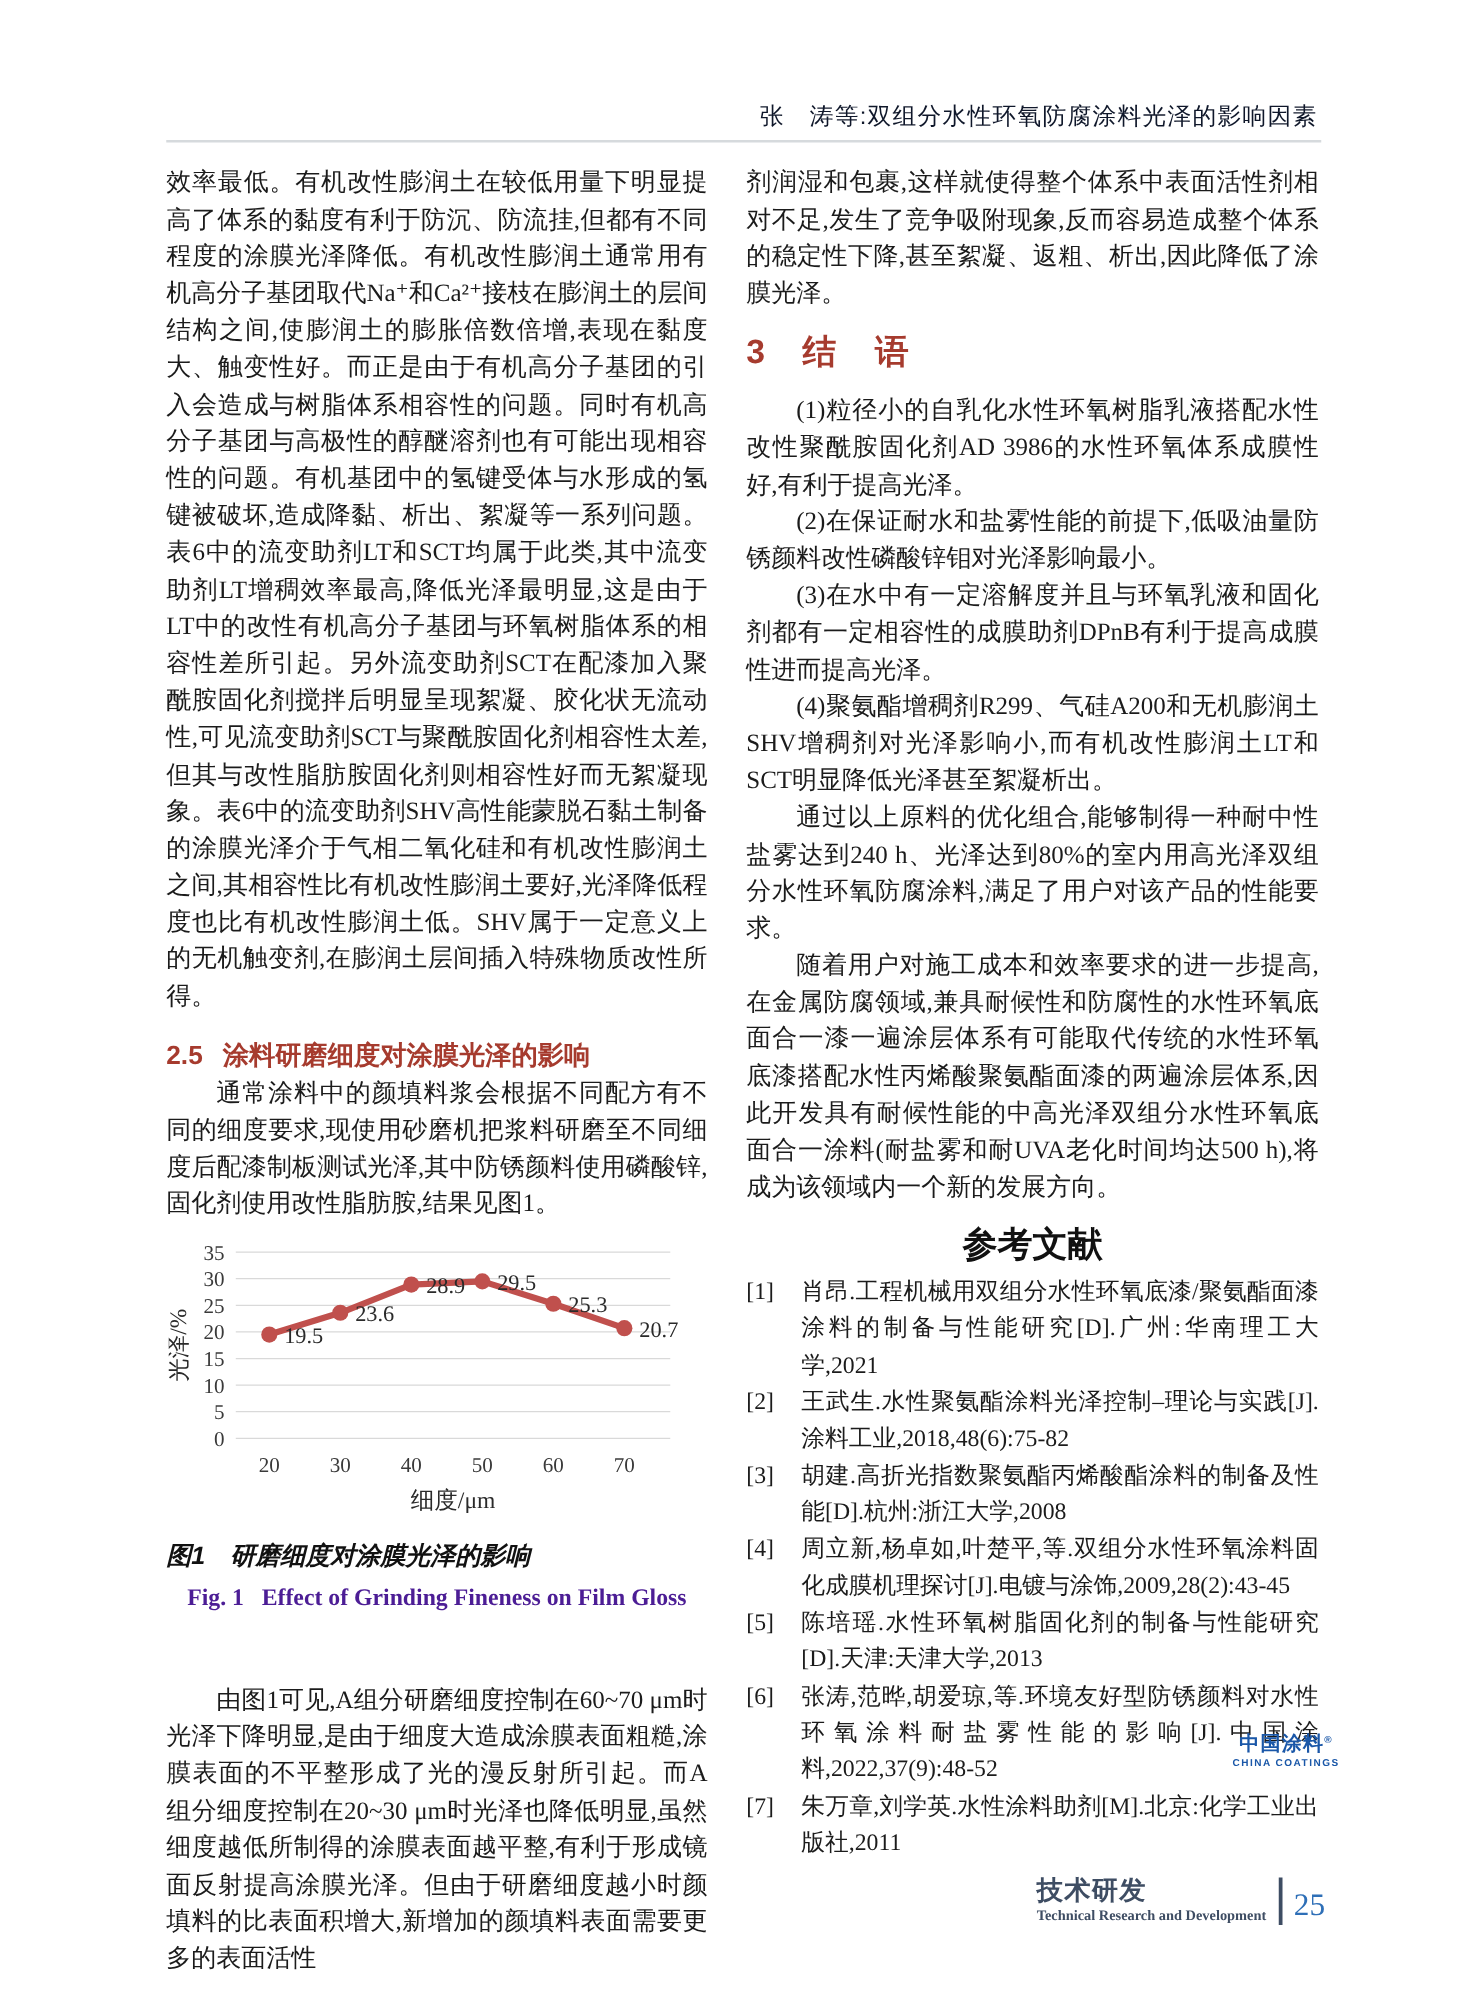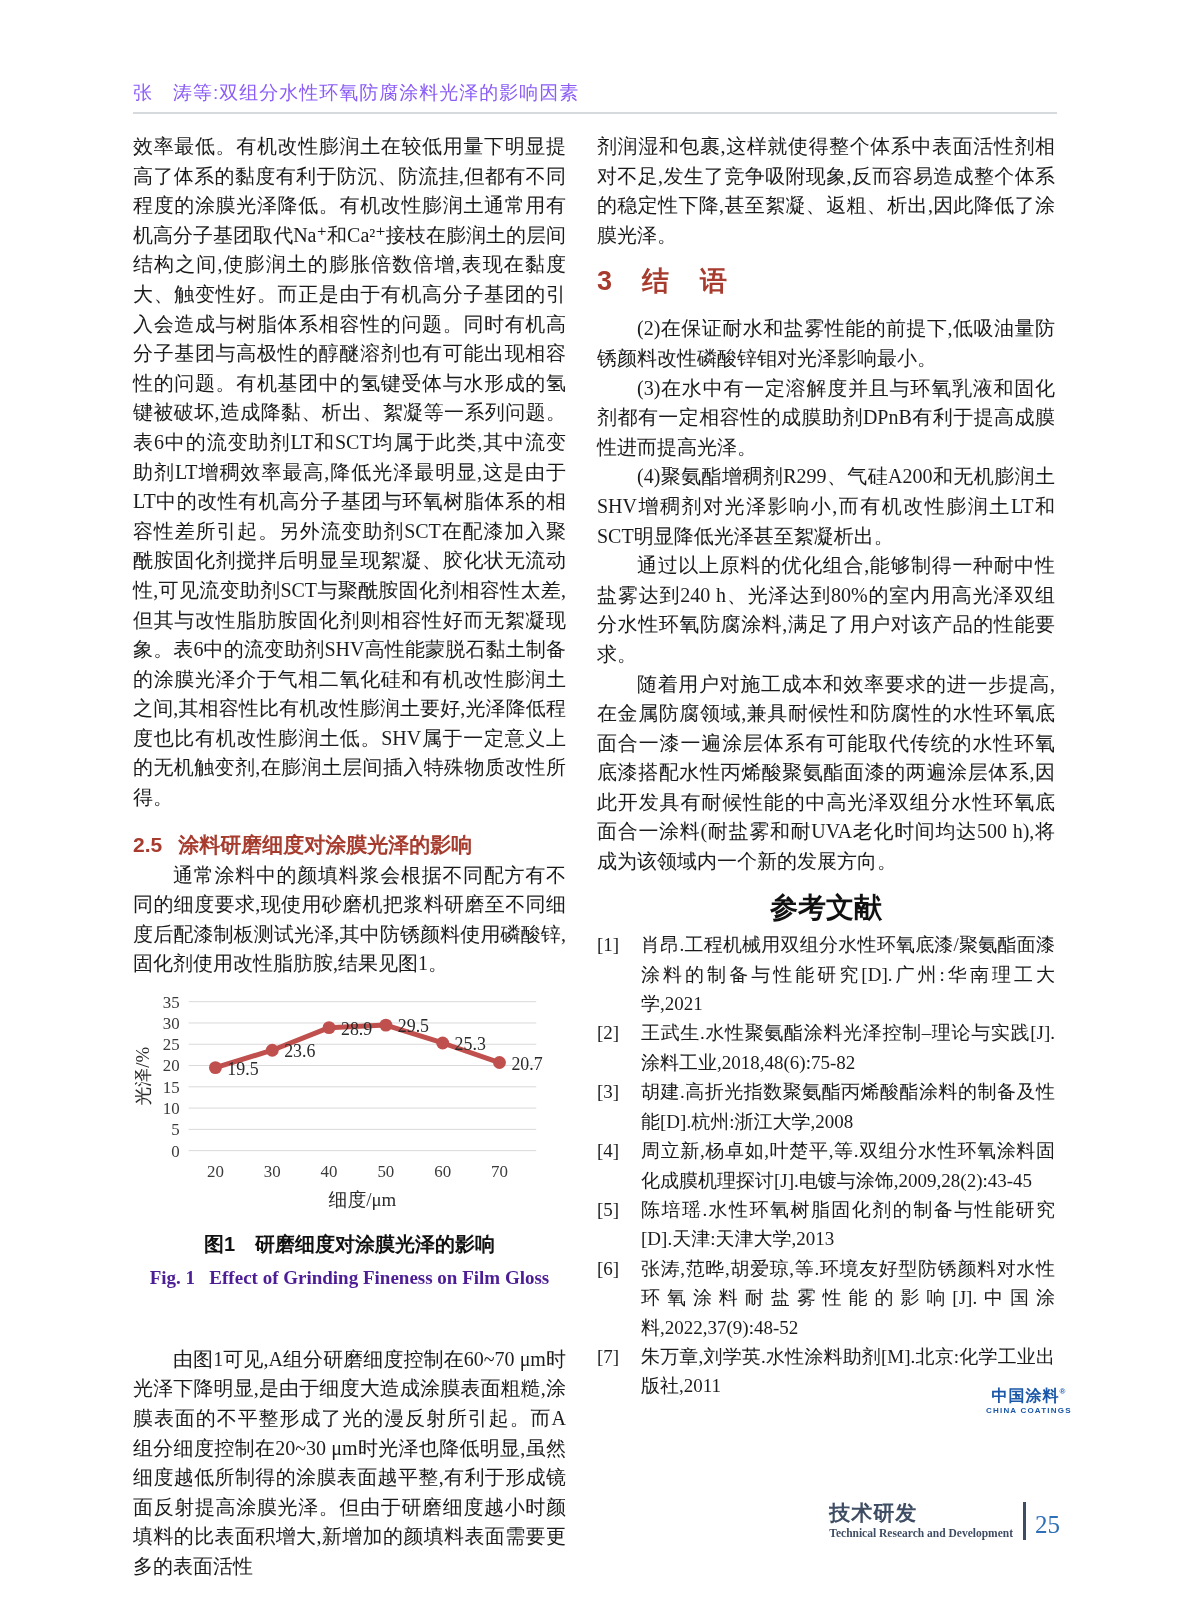--- a/index.html
+++ b/index.html
@@ -1,40 +1,40 @@
 <!DOCTYPE html>
 <html><head>
 <meta charset="utf-8">
 <style>
   html,body{margin:0;padding:0;background:#ffffff;}
   .page{position:relative;width:1187px;height:1600px;background:#ffffff;overflow:hidden;
         font-family:"Liberation Serif","DejaVu Serif",serif;color:#1b1b1b;}
   
-  .running-head{position:absolute;top:80px;left:133px;right:133px;text-align:left;
+  .running-head{position:absolute;top:80px;left:133px;right:133px;text-align:right;
         font-family:"Liberation Sans","DejaVu Sans",sans-serif;
-        font-size:19px;color:#8b5cf6;letter-spacing:1px;}
+        font-size:19px;color:#0f172a;letter-spacing:1px;}
   .head-rule{position:absolute;top:112px;left:133px;right:130px;border-top:2px solid #d6dadd;}
   
   .col{position:absolute;top:132px;font-size:20px;line-height:29.6px;text-align:justify;}
   .col-left{left:133px;width:433px;}
   .col-right{left:597px;width:458px;}
   .col p{margin:0;}
   .indent{text-indent:2em;}
   
   .h-sub{display:flex;gap:16px;margin:17px 0 2px;color:#a63b2e;font-weight:bold;
         font-family:"Liberation Sans","DejaVu Sans",sans-serif;font-size:21px;line-height:29px;}
   .h-main{display:flex;gap:28px;margin:14px 0 16px;color:#a63b2e;font-weight:bold;
         font-family:"Liberation Sans","DejaVu Sans",sans-serif;font-size:27px;line-height:34px;letter-spacing:2px;}
   
   .chart-wrap{margin:8px 0 4px;padding-left:2px;}
   .tick{font:17px "Liberation Serif","DejaVu Serif",serif;fill:#3a3a3a;}
   .axis{font:19px "Liberation Serif","DejaVu Serif",serif;fill:#2a2a2a;}
   .dlabel{font:18px "Liberation Serif","DejaVu Serif",serif;fill:#2a2a2a;}
-  .cap-cn{text-align:center;font-family:"Liberation Sans","DejaVu Sans",sans-serif;
-        font-weight:bold;font-size:20px;margin-top:6px;color:#111;}
+  .cap-cn{font-family:"Liberation Sans","DejaVu Sans",sans-serif;
+        font-weight:bold;font-size:20px;margin-top:6px;color:#111;font-style:italic;}
   .cap-en{text-align:center;font-weight:bold;font-size:19px;margin-top:4px;color:#4c1d95;white-space:pre;}
   .after-fig{margin-top:52px !important;}
   
   .ref-title{text-align:center;font-family:"Liberation Sans","DejaVu Sans",sans-serif;
         font-weight:bold;font-size:28px;margin:16px 0 8px;color:#111;}
   .ref-row{display:flex;font-size:19px;line-height:29.4px;text-align:justify;}
   .ref-num{flex:0 0 44px;}
   .ref-text{flex:1;}
   
   .logo{position:absolute;left:986px;top:1388px;text-align:center;color:#1a57a8;
@@ -118,20 +118,21 @@
   </div>
 
   <div class="col col-right">
     <p>剂润湿和包裹,这样就使得整个体系中表面活性剂相对不足,发生了竞争吸附现象,反而容易造成整个体系的稳定性下降,甚至絮凝、返粗、析出,因此降低了涂膜光泽。</p>
 
     <div class="h-main">
       <span>3</span>
       <span>结　语</span>
     </div>
 
+    <p class="indent">(1)粒径小的自乳化水性环氧树脂乳液搭配水性改性聚酰胺固化剂AD 3986的水性环氧体系成膜性好,有利于提高光泽。</p>
     <p class="indent">(2)在保证耐水和盐雾性能的前提下,低吸油量防锈颜料改性磷酸锌钼对光泽影响最小。</p>
     <p class="indent">(3)在水中有一定溶解度并且与环氧乳液和固化剂都有一定相容性的成膜助剂DPnB有利于提高成膜性进而提高光泽。</p>
     <p class="indent">(4)聚氨酯增稠剂R299、气硅A200和无机膨润土SHV增稠剂对光泽影响小,而有机改性膨润土LT和SCT明显降低光泽甚至絮凝析出。</p>
     <p class="indent">通过以上原料的优化组合,能够制得一种耐中性盐雾达到240 h、光泽达到80%的室内用高光泽双组分水性环氧防腐涂料,满足了用户对该产品的性能要求。</p>
     <p class="indent">随着用户对施工成本和效率要求的进一步提高,在金属防腐领域,兼具耐候性和防腐性的水性环氧底面合一漆一遍涂层体系有可能取代传统的水性环氧底漆搭配水性丙烯酸聚氨酯面漆的两遍涂层体系,因此开发具有耐候性能的中高光泽双组分水性环氧底面合一涂料(耐盐雾和耐UVA老化时间均达500 h),将成为该领域内一个新的发展方向。</p>
 
     <div class="ref-title">参考文献</div>
 
     <div class="ref-row">
       <span class="ref-num">[1]</span>

